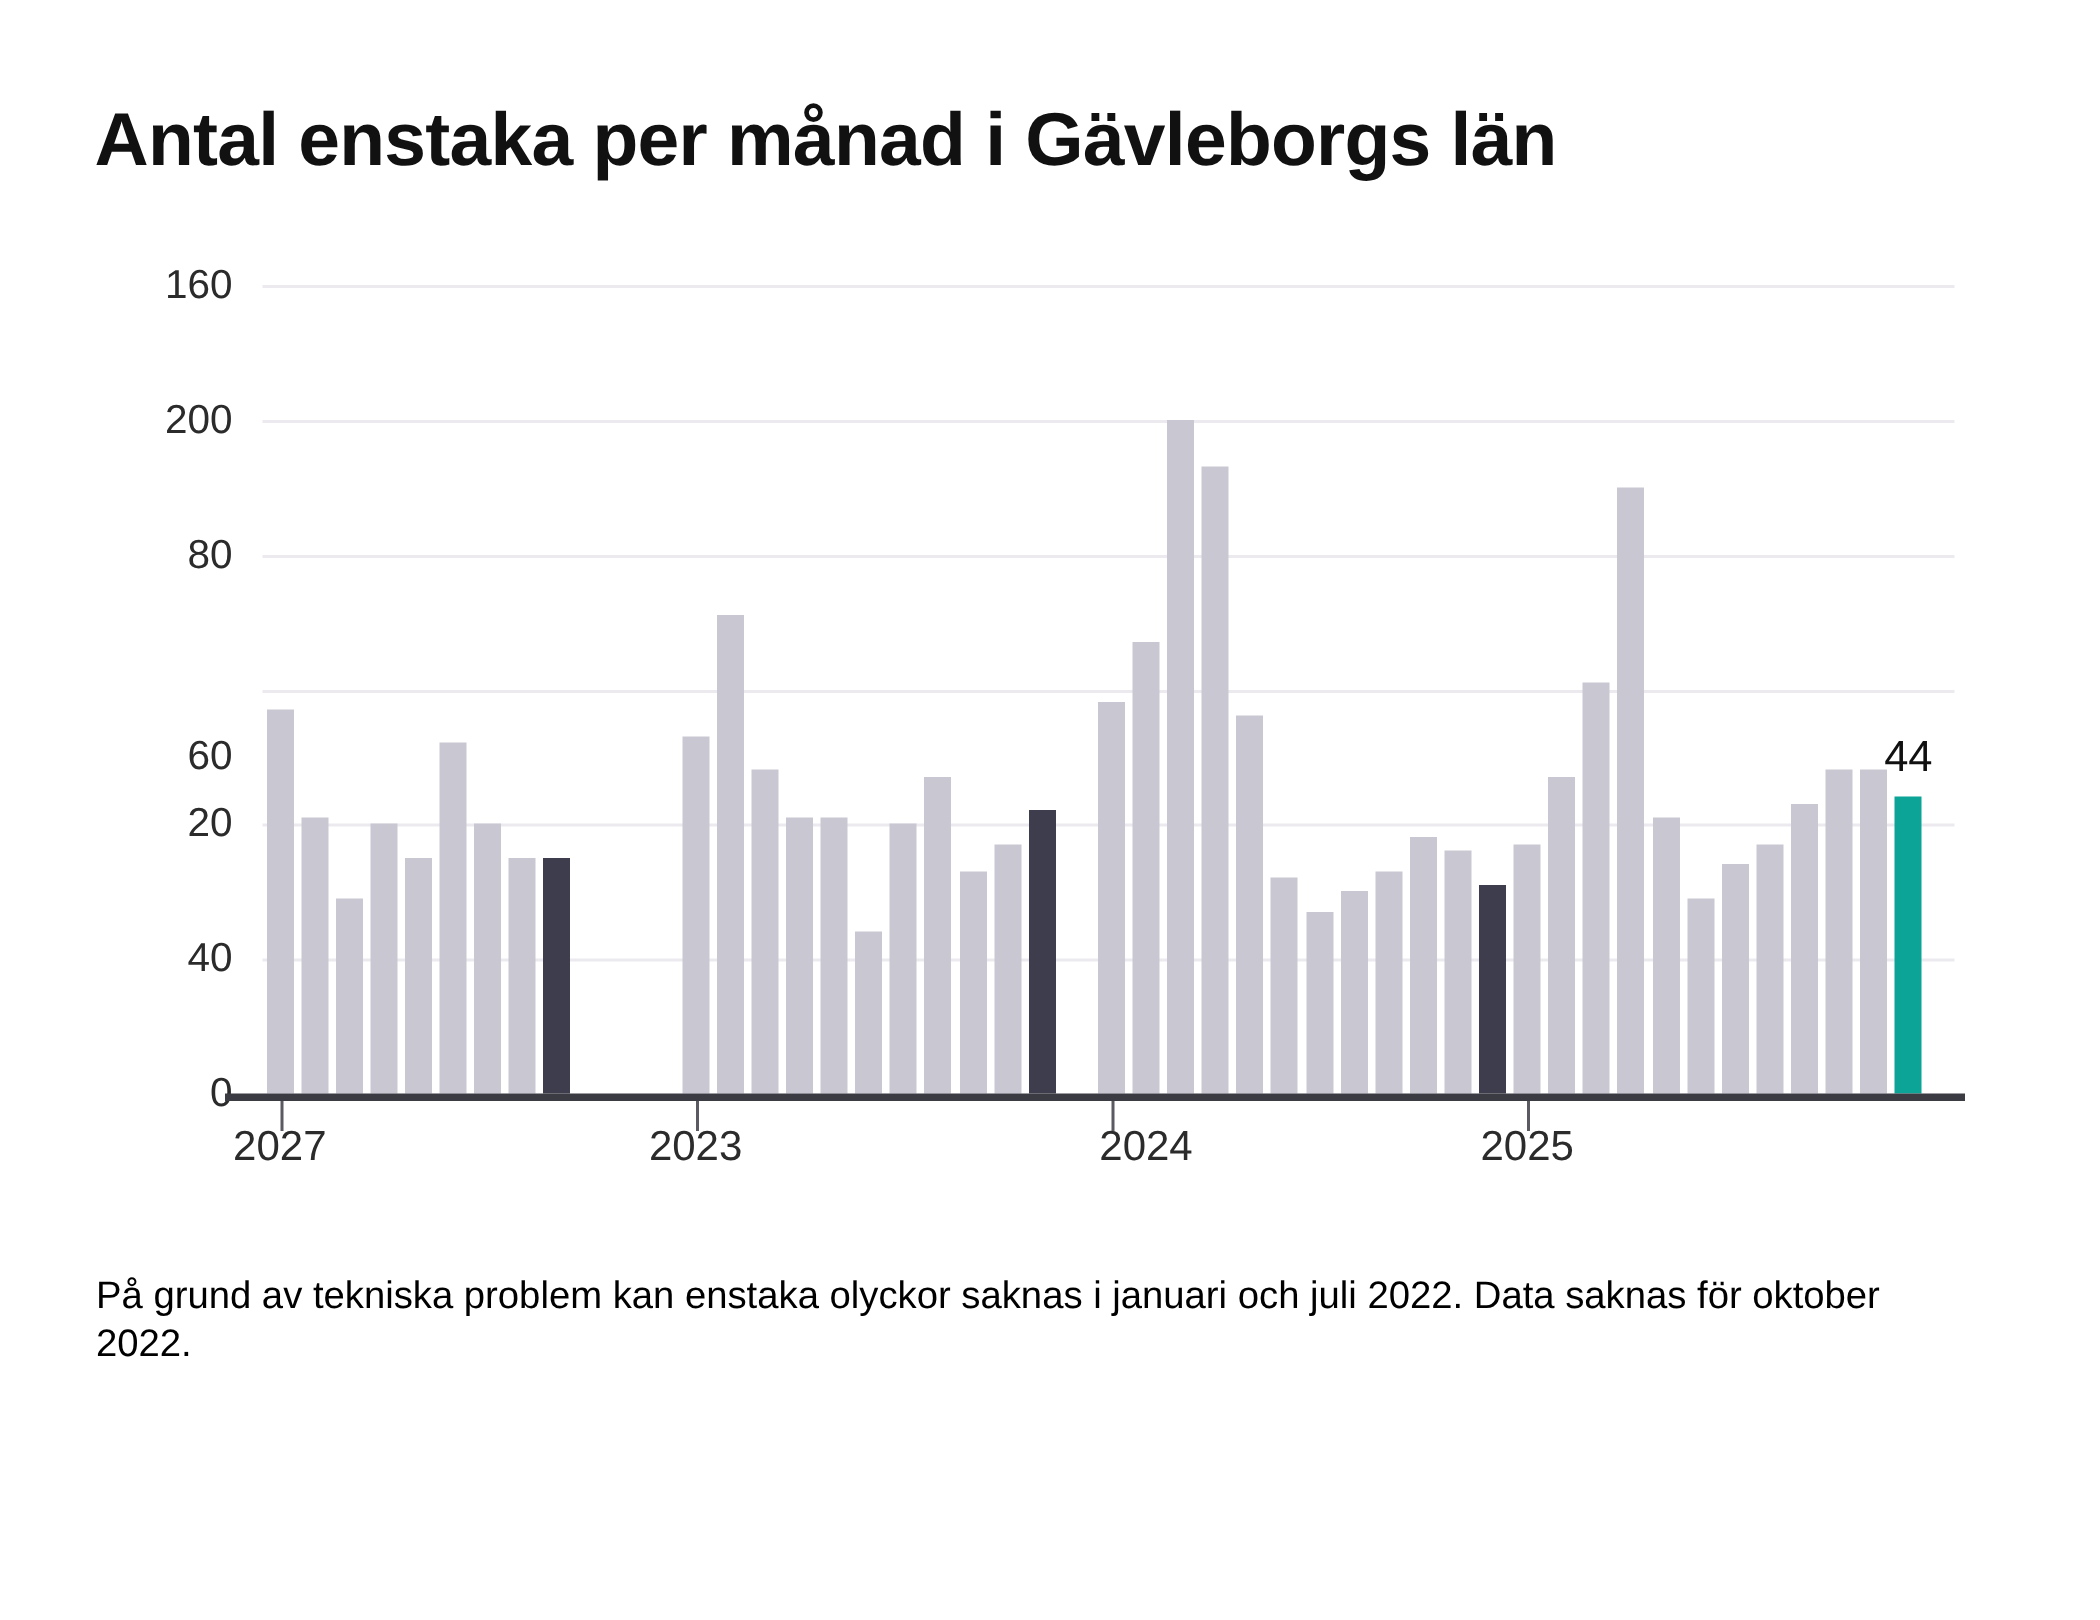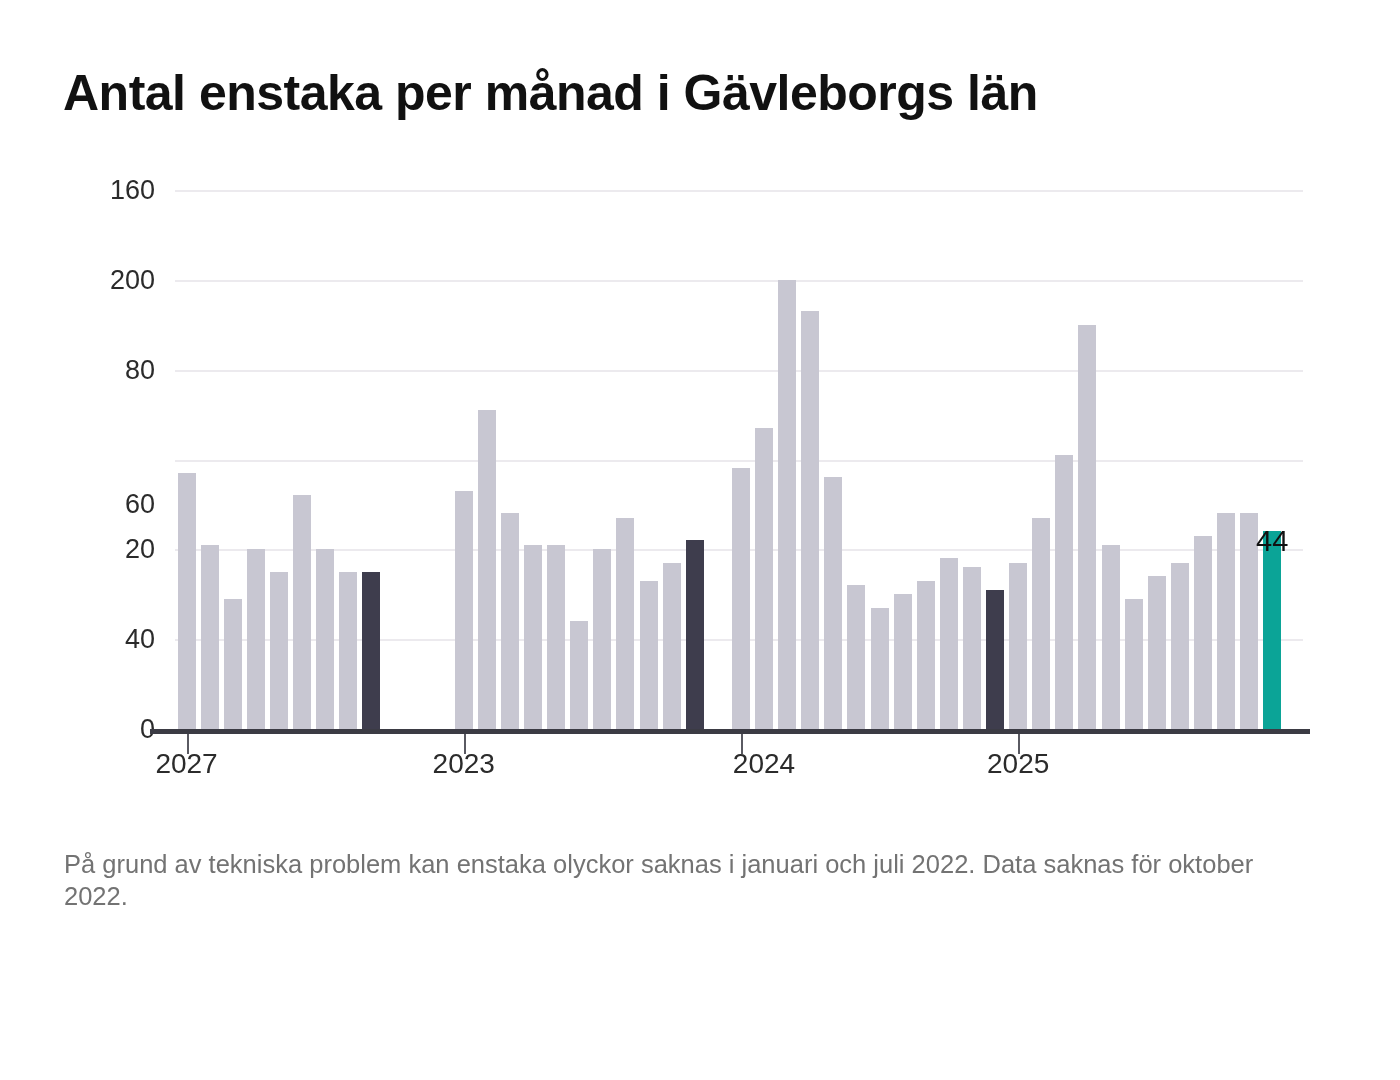--- a/index.html
+++ b/index.html
@@ -75,21 +75,21 @@
     white-space: nowrap;
     transform: translateX(-50%);
   }
   
   #footnote {
     position: absolute;
     left: 64px; top: 848px;
     width: 1225px;
     font-size: 25.5px;
     line-height: 1.26;
-    color: #737373;
+    color: #000000;
   }
   
   #logo {
     position: absolute;
     left: 1091px; top: 966px;
     display: flex;
     align-items: center;
     gap: 13px;
   }
   #logo-mark {
@@ -180,20 +180,20 @@
         <div class="xtick-mark" style="left: 186.55px;"></div>
         <div class="xtick-label" style="left: 186.55px;">2027</div>
         <div class="xtick-mark" style="left: 463.75px;"></div>
         <div class="xtick-label" style="left: 463.75px;">2023</div>
         <div class="xtick-mark" style="left: 740.95px;"></div>
         <div class="xtick-label" style="left: 764px;">2024</div>
         <div class="xtick-mark" style="left: 1018.15px;"></div>
         <div class="xtick-label" style="left: 1018.15px;">2025</div>
       </div>
     <div id="annotations">
-        <div class="bar-value-label" style="left: 1272.25px; top: 489.367px; margin-top: 36px;">44</div>
+        <div class="bar-value-label" style="left: 1272.25px; top: 489.367px;">44</div>
       </div>
   </div>
 
   <div id="footnote">På grund av tekniska problem kan enstaka olyckor saknas i januari och juli 2022. Data saknas för oktober 2022.</div>
 
 
 </div>
 
 </body></html>

